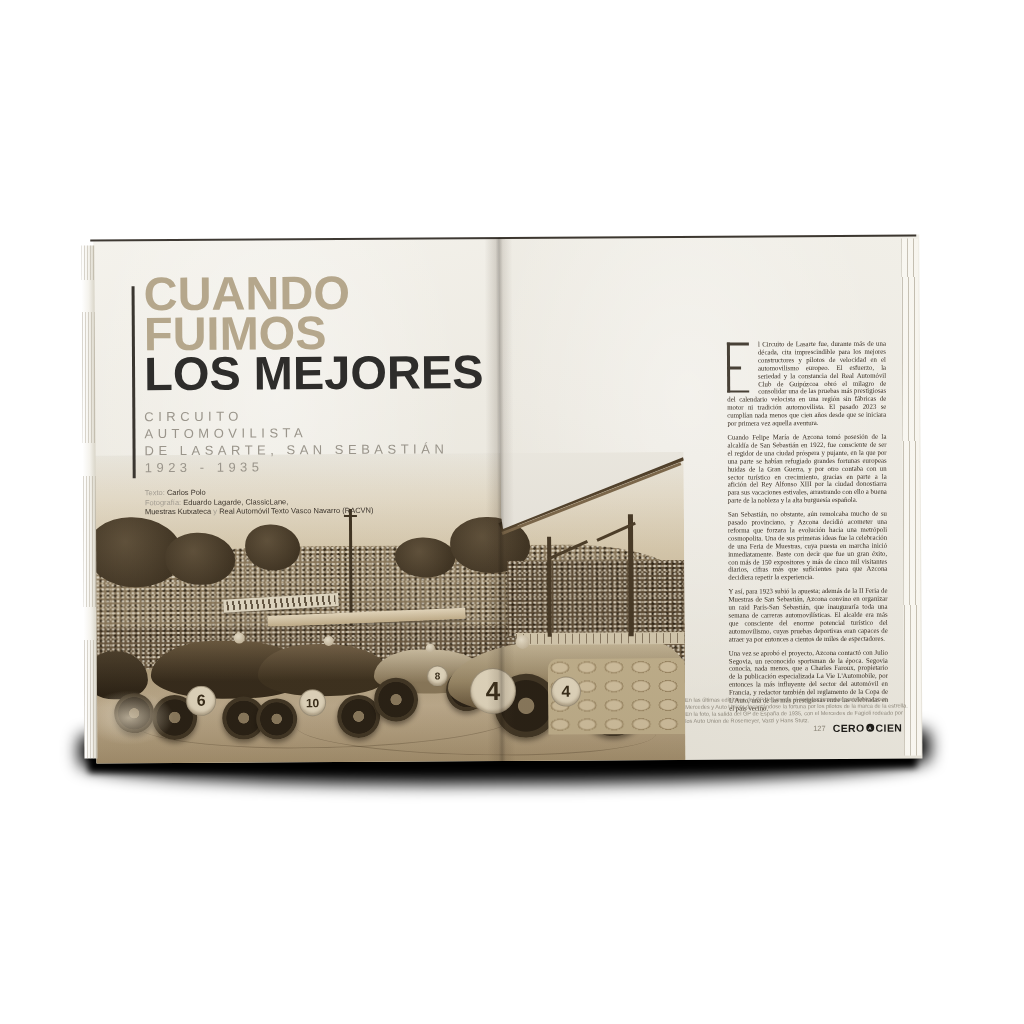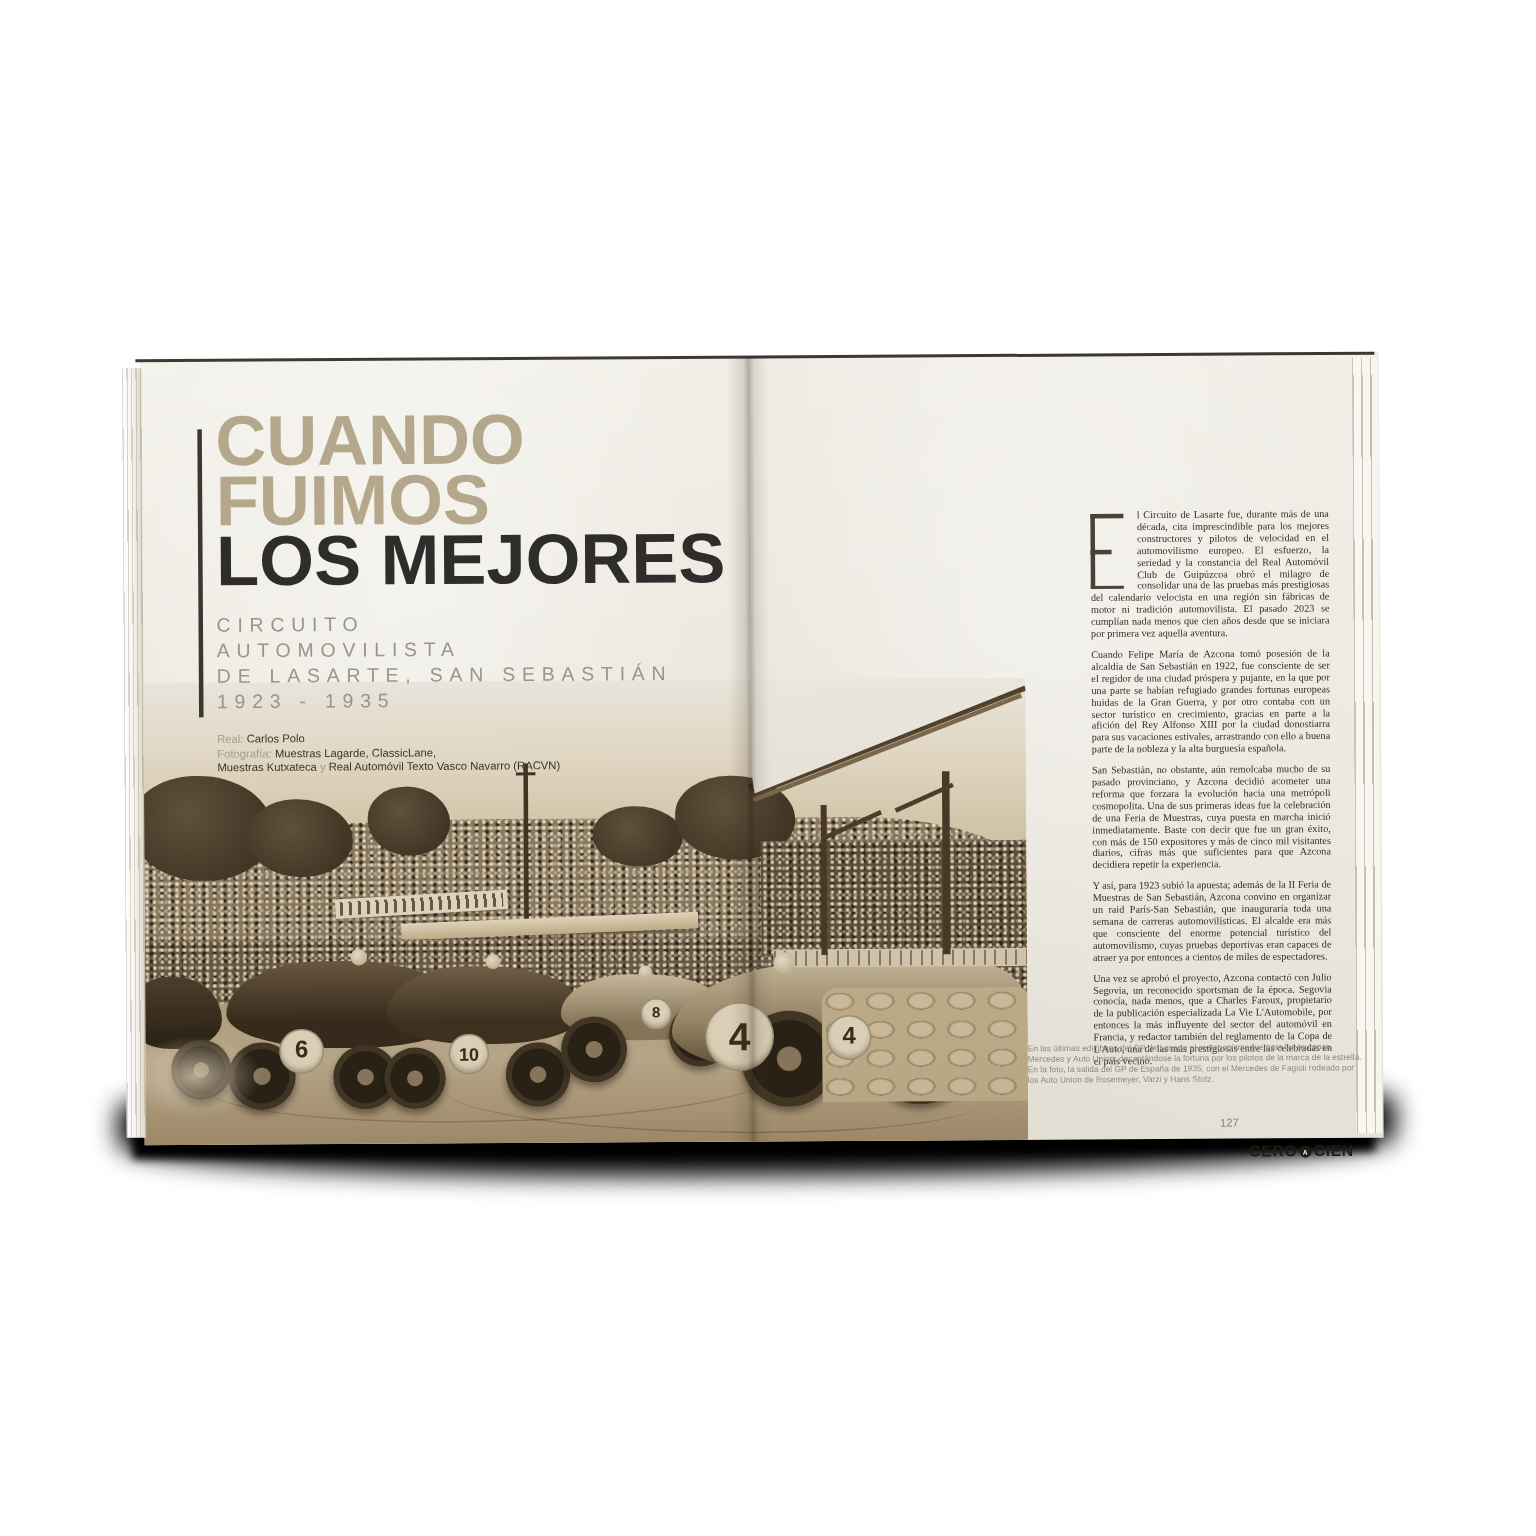--- a/index.html
+++ b/index.html
@@ -105,21 +105,21 @@
   .dc-top{top:0;width:22px;}
   .dc-mid{top:24px;width:14px;}
   .dc-bot{bottom:0;width:22px;}
   .sr{position:absolute;width:1px;height:1px;overflow:hidden;clip:rect(0 0 0 0);white-space:nowrap;}
   .bodycol{position:absolute;left:228px;top:105px;width:159px;font-family:"Liberation Serif",serif;
     font-size:6.8px;line-height:7.9px;text-align:justify;color:#352b20;}
   .bodycol p{margin:0 0 6px 0;}
   .caption{position:absolute;left:184px;top:461px;width:225px;font-size:5.6px;line-height:7px;color:#8f897d;}
   .footer{position:absolute;top:487px;right:20px;display:flex;align-items:center;gap:7px;}
   .pagenum{font-size:7.5px;color:#8a8376;}
-  .brand{display:flex;align-items:center;gap:1.5px;font-weight:700;font-size:10.5px;letter-spacing:.4px;color:#1e1c18;margin-top:40px;}
+  .brand{display:flex;align-items:center;gap:1.5px;font-weight:700;font-size:10.5px;letter-spacing:.4px;color:#1e1c18;}
   .brand-icon{width:8px;height:8px;border-radius:50%;background:#1e1c18;display:flex;align-items:center;justify-content:center;color:#f2efe8;font-size:4.5px;font-weight:700;}
 </style>
 </head>
 <body>
 
 <div class="stage">
   <div class="book">
     <div class="book-shadow"></div>
     <div class="book-shadow2"></div>
 
@@ -210,22 +210,22 @@
         <div class="title-line title-tan">CUANDO</div>
         <div class="title-line title-tan">FUIMOS</div>
         <div class="title-line title-dark">LOS MEJORES</div>
         <div class="subtitle">
           <div>CIRCUITO</div>
           <div>AUTOMOVILISTA</div>
           <div>DE LASARTE, SAN SEBASTIÁN</div>
           <div>1923 - 1935</div>
         </div>
         <div class="credits">
-          <div><span class="lab">Real:</span> <span class="val">Carlos Polo</span></div>
-          <div><span class="lab">Fotografía:</span> <span class="val">Muestras Lagarde, ClassicLane,</span></div>
+          <div><span class="lab">Texto:</span> <span class="val">Carlos Polo</span></div>
+          <div><span class="lab">Fotografía:</span> <span class="val">Eduardo Lagarde, ClassicLane,</span></div>
           <div><span class="val">Muestras Kutxateca</span><span class="lab"> y </span><span class="val">Real Automóvil Texto Vasco Navarro (RACVN)</span></div>
         </div>
       </div>
     </div>
 
     <div class="rp-content">
       <div class="bodycol">
         <p><span class="dropcap">
               <i></i>
               <b class="dc-top"></b>

